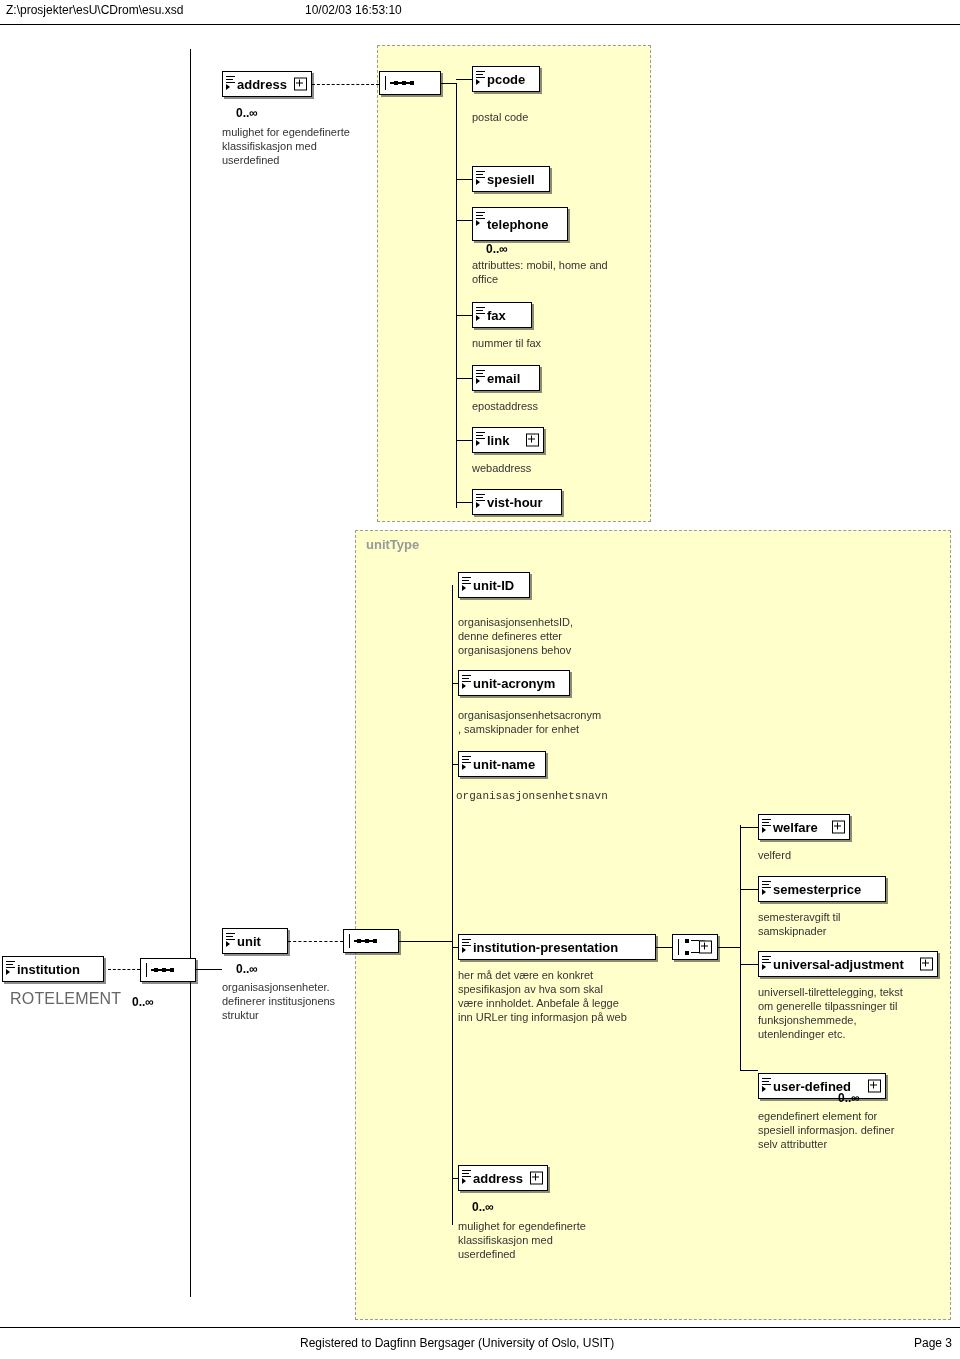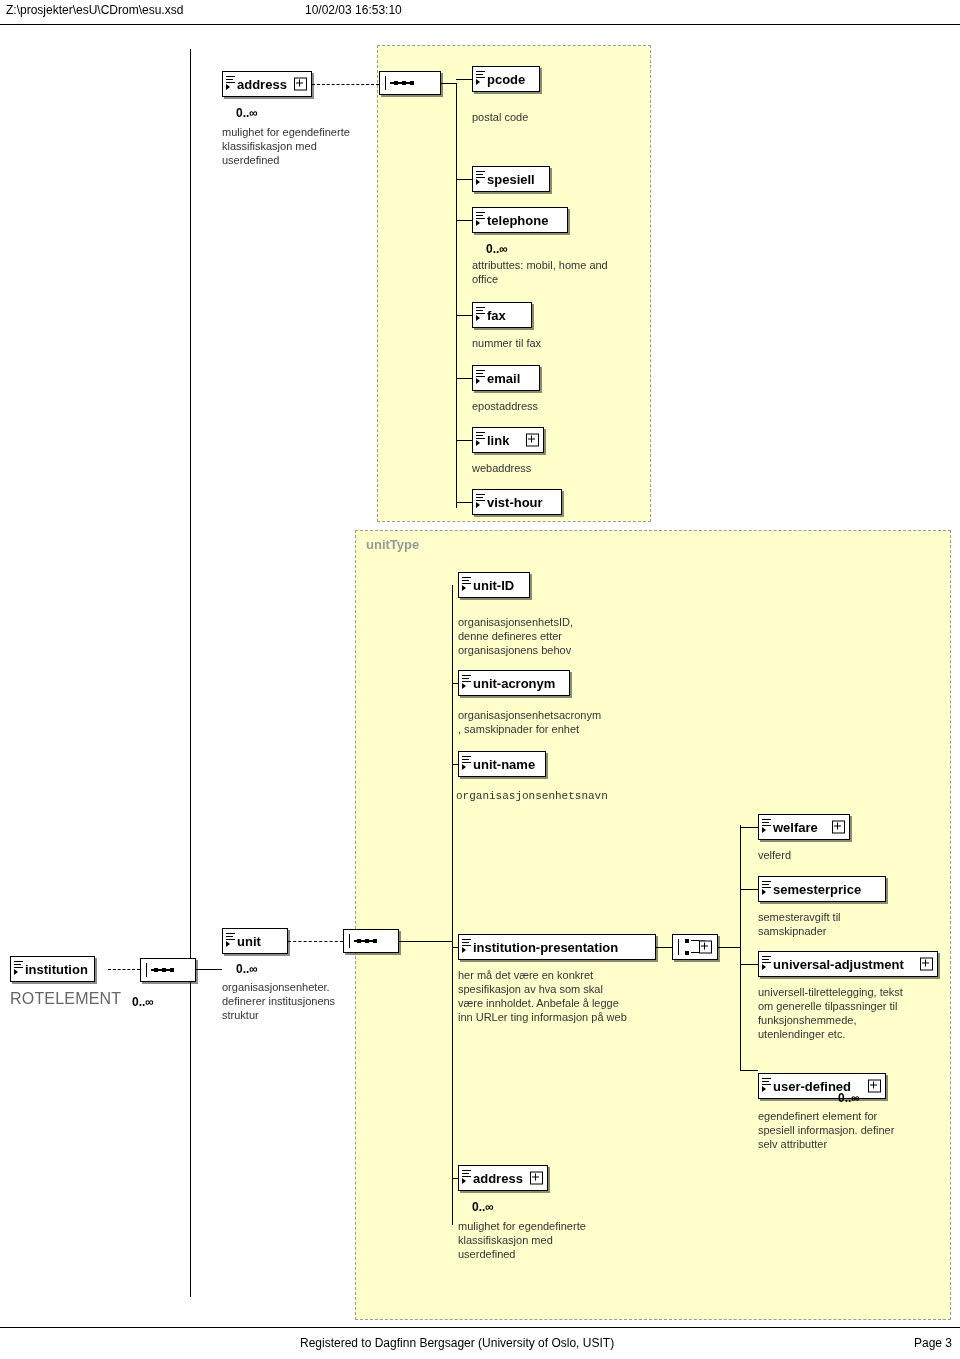--- a/index.html
+++ b/index.html
@@ -178,21 +178,21 @@
     <span class="elicon">
         <i></i>
         <i></i>
         <i></i>
         <span class="arw"></span>
       </span>
     <span class="lbl">spesiell</span>
   </div>
   <div class="ln lnh" style="left:456px; top:154px; width:16px;"></div>
 
-  <div class="node" style="left:472px; top:182px; width:96px; height:26px;">
+  <div class="node" style="left:472px; top:182px; width:96px; height:34px;">
     <span class="elicon">
         <i></i>
         <i></i>
         <i></i>
         <span class="arw"></span>
       </span>
     <span class="lbl">telephone</span>
   </div>
   <div class="ln lnh" style="left:456px; top:195px; width:16px;"></div>
   <span class="card" style="left:486px; top:217px;">0..∞</span>
@@ -311,21 +311,21 @@
       </span>
     <span class="lbl">address</span>
     <span class="plus"></span>
   </div>
   <div class="ln lnh" style="left:452px; top:1153px; width:6px;"></div>
   <span class="card" style="left:472px; top:1175px;">0..∞</span>
   <span class="cap" style="left:458px; top:1194px; width:200px;">mulighet for egendefinerte
 klassifiskasjon med
 userdefined</span>
 
-  <div class="node" style="left:10px; top:931px; width:85px; height:26px;padding-left:8px;">
+  <div class="node" style="left:2px; top:931px; width:102px; height:26px;padding-left:8px;">
     <span class="elicon">
         <i></i>
         <i></i>
         <i></i>
         <span class="arw"></span>
       </span>
     <span class="lbl">institution</span>
   </div>
   <span class="root" style="left:10px; top:965px;">ROTELEMENT</span>
   <span class="card" style="left:132px; top:970px;">0..∞</span>

